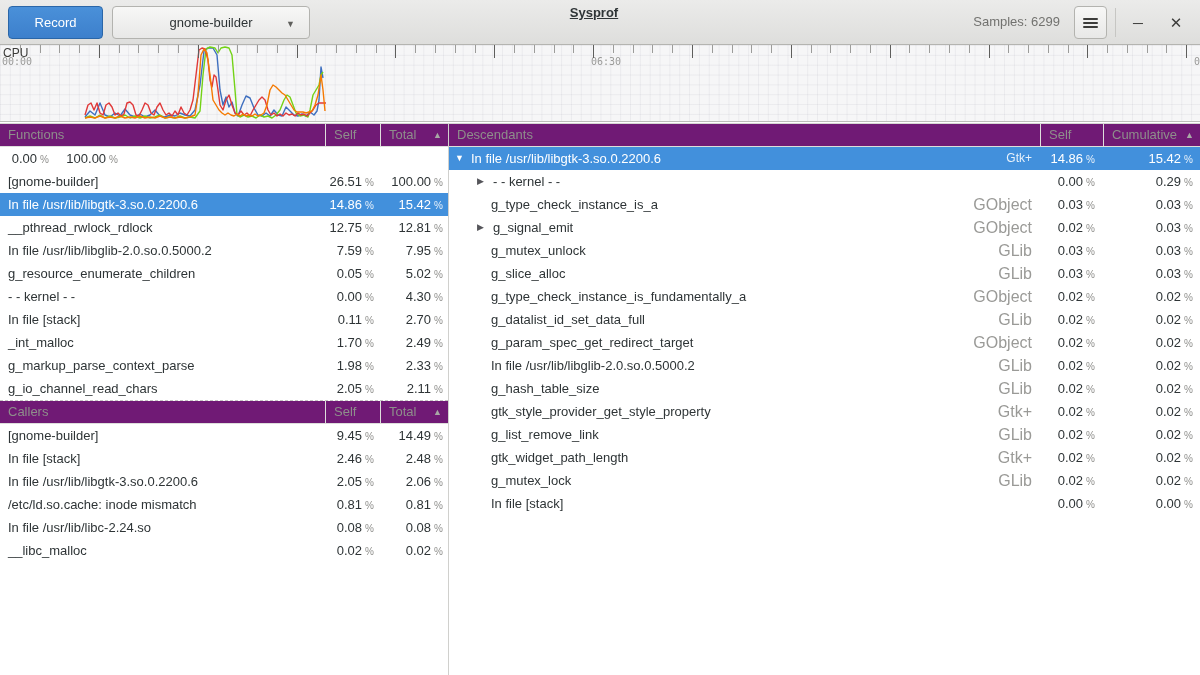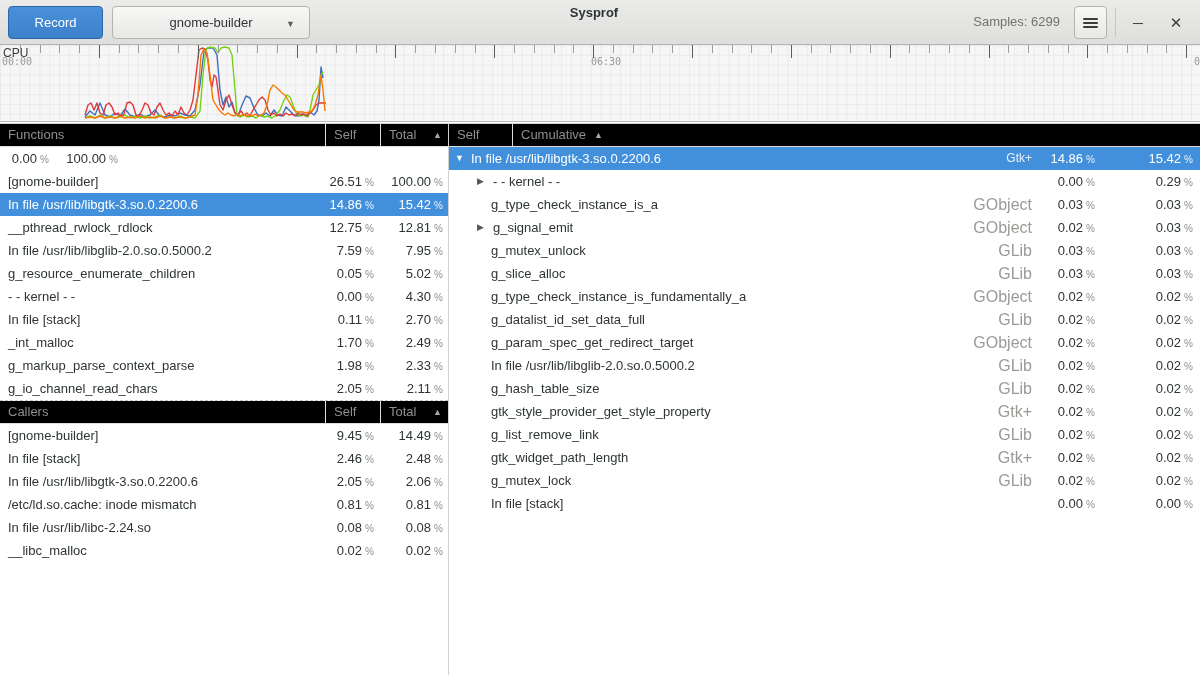--- a/index.html
+++ b/index.html
@@ -9,21 +9,21 @@
   
   .headerbar { position:absolute; top:0; left:0; width:1200px; height:45px;
     background:linear-gradient(to bottom,#ebebea,#dededc); border-bottom:1px solid #b4b4b0; }
   .btn { display:flex; align-items:center; justify-content:center; position:absolute; top:6px; height:33px;
     border-radius:4px; border:1px solid #b3b3af;
     background:linear-gradient(to bottom,#f7f7f6,#e8e8e7); cursor:pointer; }
   .btn-record { left:8px; width:95px; color:#fff; font-weight:400;
     background:linear-gradient(to bottom,#4a90d9,#3d80cc); border-color:#2a66a8; }
   .btn-process { left:112px; width:198px; color:#2e3436; }
   .btn-process .caret { position:absolute; right:14px; top:12px; font-size:9px; color:#5f5f5c; }
-  .title-box { position:absolute; left:388px; right:400px; top:5px; text-align:center; }
+  .title-box { position:absolute; left:388px; right:400px; top:5px; text-align:center;text-decoration:underline; }
   .title { font-weight:bold; font-size:13px; color:#2e3436; }
   .subtitle { font-size:12px; color:#8b8b88; margin-top:2px; }
   .samples { position:absolute; right:140px; top:14px; color:#72726f; font-size:13px; }
   .btn-menu { right:93px; width:33px; }
   .menu-glyph { width:15px; }
   .menu-glyph span { display:block; height:2px; background:#3c3c3a; margin:2px 0; border-radius:1px; }
   .hdr-sep { position:absolute; right:84px; top:8px; width:1px; height:29px; background:#c6c6c3; }
   .winctl { position:absolute; top:0; width:40px; height:45px; display:flex; align-items:center; justify-content:center;
     color:#3c3c3a; cursor:pointer; }
   .winctl.min { right:42px; font-size:14px; }
@@ -41,21 +41,21 @@
   .graph-label { position:absolute; left:3px; top:1px; font-size:12px; color:#3a3a38; }
   .time-label { position:absolute; top:11px; font-size:10px; color:#9a9a98; font-family:"DejaVu Sans Mono",monospace; letter-spacing:0; }
   .graph svg { position:absolute; left:0; top:0; }
 
   
   .main { position:absolute; top:123px; left:0; width:1200px; bottom:0; display:flex; border-top:1px solid #d6d6d3; background:#fff; }
   .left-pane { width:448px; }
   .pane-divider { width:1px; background:#d0d0cd; cursor:col-resize; }
   .right-pane { flex:1; }
 
-  .thead { display:flex; height:23px; line-height:22px; border-bottom:1px solid #dededc; color:#8e8e8b; background:#000000; }
+  .thead { display:flex; height:23px; line-height:22px; border-bottom:1px solid #dededc; color:#8e8e8b; background:#701a75; }
   .th { padding-left:8px; overflow:hidden; white-space:nowrap; cursor:pointer; }
   .th + .th { border-left:1px solid #dededc; }
   .th.num { text-align:left; }
   .sort { float:right; margin-right:6px; font-size:9px; color:#a8a8a5; line-height:22px; }
 
   .row { display:flex; height:23px; line-height:23px; white-space:nowrap; cursor:default; }
   .row.sel { background:#4290dc; color:#fff; }
   .cell-name { flex:1; padding-left:8px; overflow:hidden; display:flex; }
   .cell-num { text-align:right; }
   .pct { font-size:10px; color:#8f8f8c; margin-left:3px; }
@@ -297,20 +297,21 @@
             <div class="cell-name">__libc_malloc</div>
             <div class="cell-num cell-self"><span>0.02</span><span class="pct">%</span></div>
             <div class="cell-num cell-total"><span>0.02</span><span class="pct">%</span></div>
           </div>
         </div>
     </div>
   </div>
   <div class="pane-divider"></div>
   <div class="right-pane rt">
     <div class="thead">
+      <div class="th th-name">Descendants</div>
       <div class="th th-self num">Self</div>
       <div class="th th-total num">
         <span>Cumulative</span>
         <span class="sort">▲</span>
       </div>
     </div>
     <div id="descendants-rows">
         <div class="row sel">
           <div class="cell-name indent0">
             <span class="expander">▼</span>

